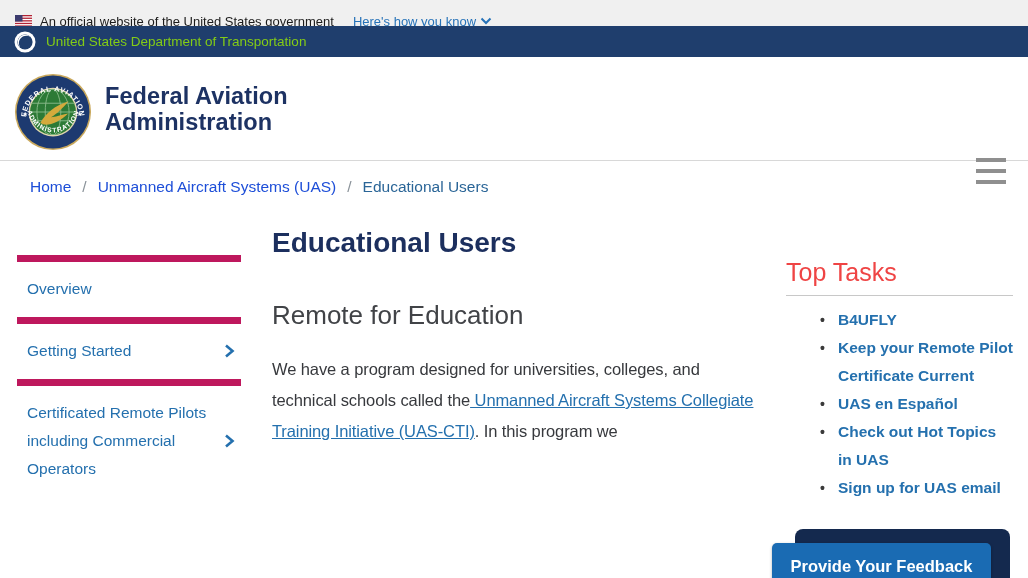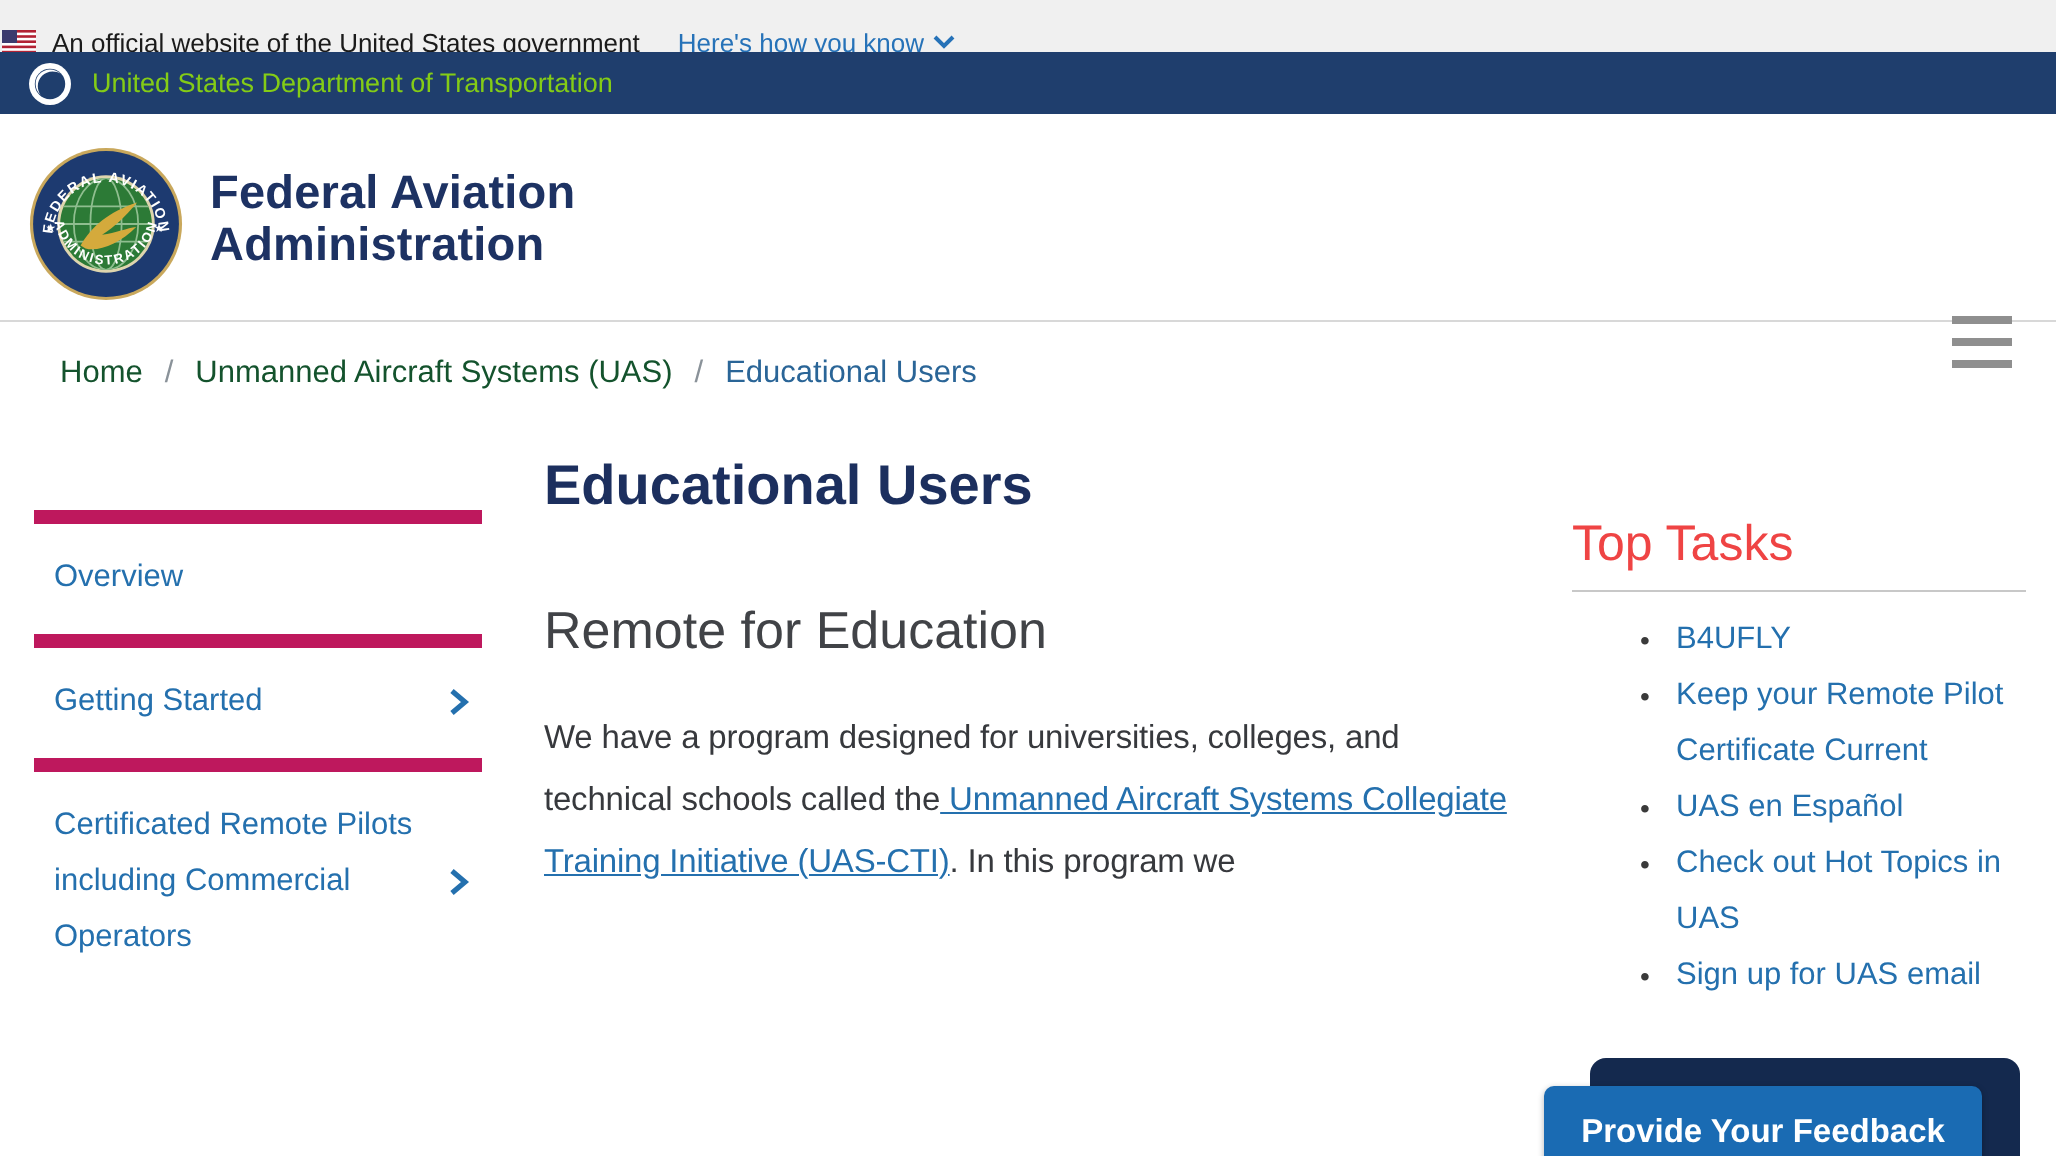--- a/index.html
+++ b/index.html
@@ -2,21 +2,21 @@
 <html><head>
 <meta charset="utf-8">
 <style>
   * { margin:0; padding:0; box-sizing:border-box; }
   html,body { width:1028px; height:578px; overflow:hidden; background:#fff;
               font-family:"Liberation Sans", sans-serif; }
   #page { position:relative; width:1028px; height:578px; overflow:hidden; background:#fff; }
 
   
   .gov-banner { position:absolute; left:0; top:0; width:1028px; height:42px;
-    background:#f0f0f0; display:flex; align-items:center; padding-left:1px;
+    background:#f0f0f0; display:flex; align-items:center; padding-left:15px;
     font-size:13px; color:#1b1b1b; }
   .gov-banner .flag { margin-right:8px; display:flex; align-items:center; }
   .gov-banner a { color:#2672b8; text-decoration:underline; margin-left:19px; }
   .gov-banner .chev { margin-left:4px; display:inline-flex; vertical-align:middle; }
 
   
   .dot-bar { position:absolute; left:0; top:26px; width:1028px; height:31px;
     background:#1f3e6d; display:flex; align-items:center; padding-left:14px;
     color:#84cc16; font-size:13.5px; }
   .dot-bar .dot-logo { margin-right:10px; display:flex; }
@@ -28,21 +28,21 @@
   .agency-name { position:absolute; left:105px; top:26px; font-size:23.5px;
     font-weight:bold; color:#1d3263; line-height:26px; letter-spacing:0.1px; }
   .hamburger { position:absolute; left:976px; top:101px; width:30px; height:26px;
     background:none; border:none; cursor:pointer; display:flex; flex-direction:column;
     justify-content:space-between; }
   .hamburger span { display:block; width:30px; height:4px; background:#8f8f8f; }
 
   
   .breadcrumb { position:absolute; left:30px; top:178px; font-size:15.5px;
     display:flex; align-items:center; gap:11px; }
-  .breadcrumb a { color:#14532d; text-decoration:none; }
+  .breadcrumb a { color:#1d4ed8; text-decoration:none; }
   .breadcrumb .sep { color:#8a9299; }
   .breadcrumb .current { color:#2a6597; }
 
   
   .sidebar { position:absolute; left:17px; top:255px; width:224px; }
   .side-item { border-top:7px solid #be185d; padding:13px 0 14px 10px;
     display:flex; align-items:center; cursor:pointer; text-decoration:none; }
   .side-item .lbl { flex:0 1 auto; width:186px; color:#2470ae; font-size:15.5px;
     line-height:28px; }
   .side-item .chev-r { margin-left:auto; margin-right:6px; display:flex; }
@@ -55,21 +55,21 @@
     color:#414347; margin:0 0 24px 0; }
   .main-col p { font-size:16.5px; line-height:31px; color:#37393d;
     margin:0 0 18px 0; letter-spacing:-0.1px; }
   .main-col p a { color:#2470ae; text-decoration:underline; }
 
   
   .right-col { position:absolute; left:786px; top:256px; width:227px; }
   .right-col h3 { font-size:25px; line-height:32px; font-weight:400; color:#ef4444; }
   .right-col .rule { border:none; border-top:1px solid #c8c8c8; margin:7px 0 10px 0; }
   .right-col ul { list-style:none; padding-left:34px; }
-  .right-col li { position:relative; font-size:15.5px; line-height:28px; padding-left:18px; }
+  .right-col li { position:relative; font-size:15.5px; line-height:28px; padding-left:18px;font-weight:bold; }
   .right-col li::before { content:"•"; position:absolute; left:0; top:0;
     color:#3a3a3a; font-size:14px; }
   .right-col a { color:#2470ae; text-decoration:none; }
 
   
   .navy-card { position:absolute; left:795px; top:529px; width:215px; height:60px;
     background:#14294e; border-radius:8px; }
   .feedback-btn { position:absolute; left:772px; top:543px; width:219px; height:46px;
     background:#1a6bb3; color:#fff; border:none; border-radius:5px;
     font-family:"Liberation Sans", sans-serif; font-size:16.5px; font-weight:bold;

